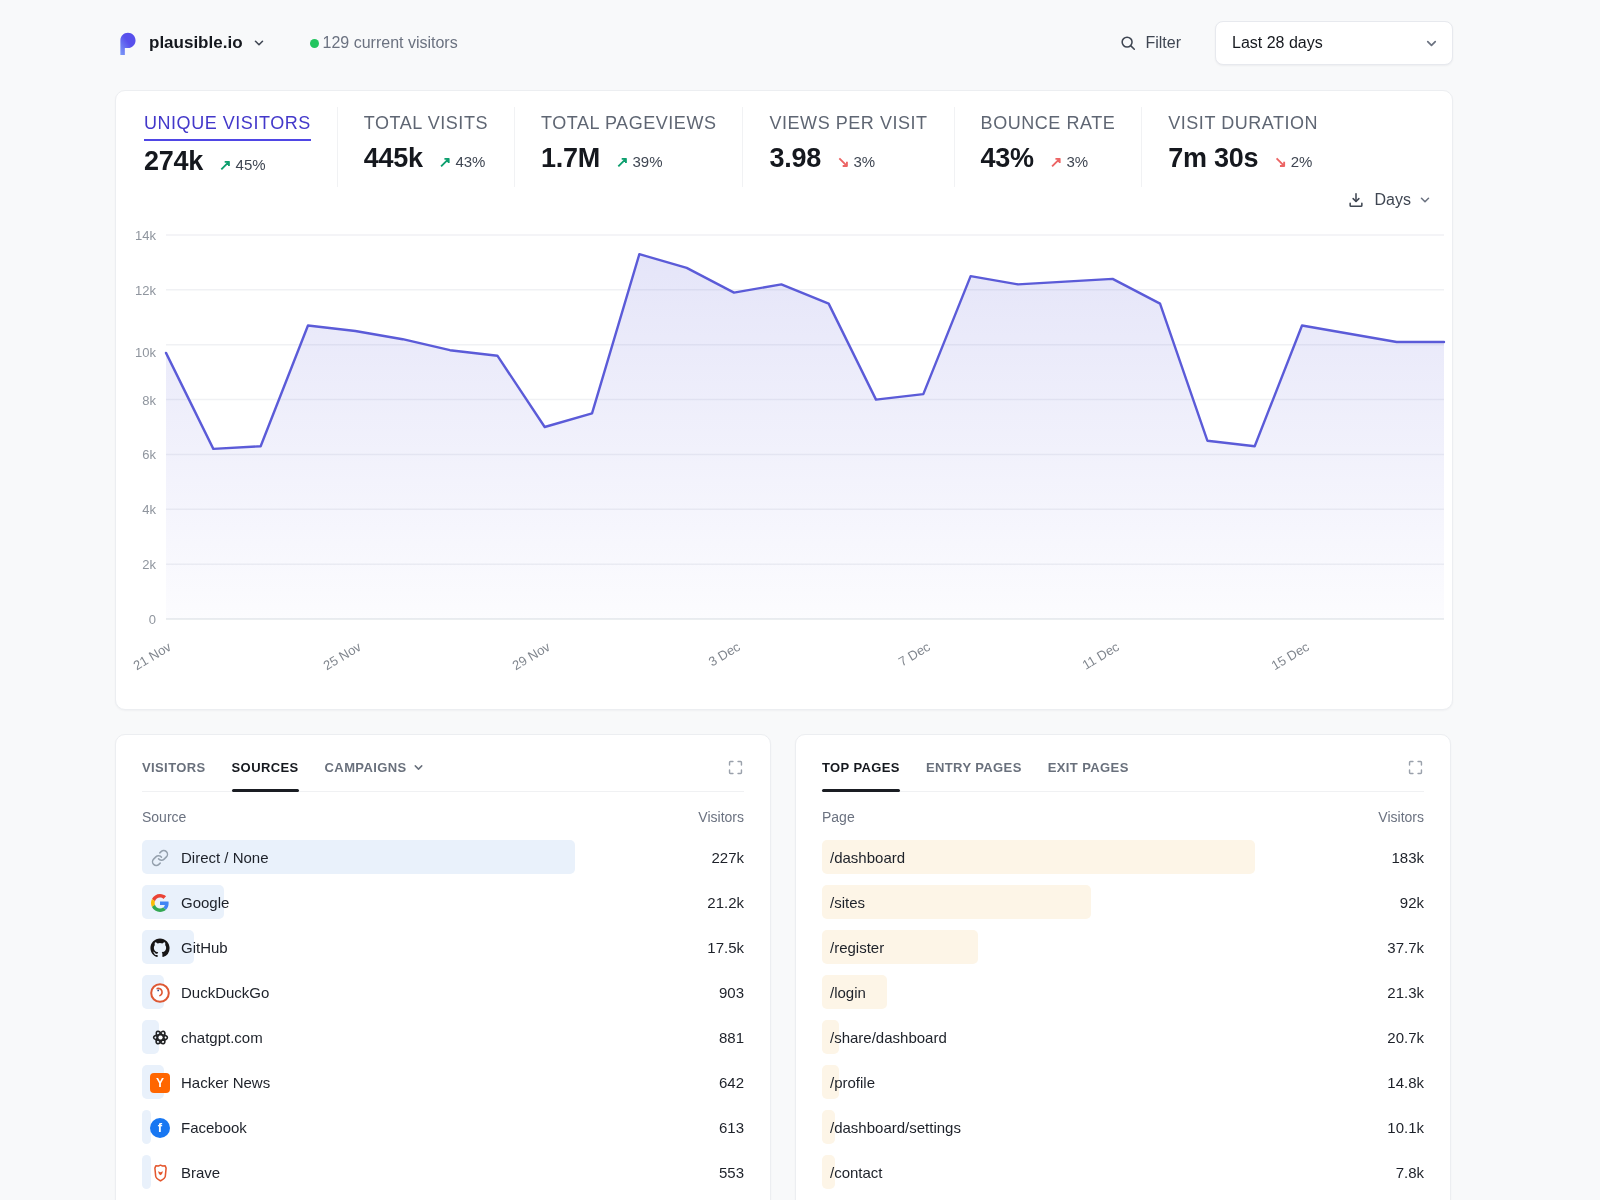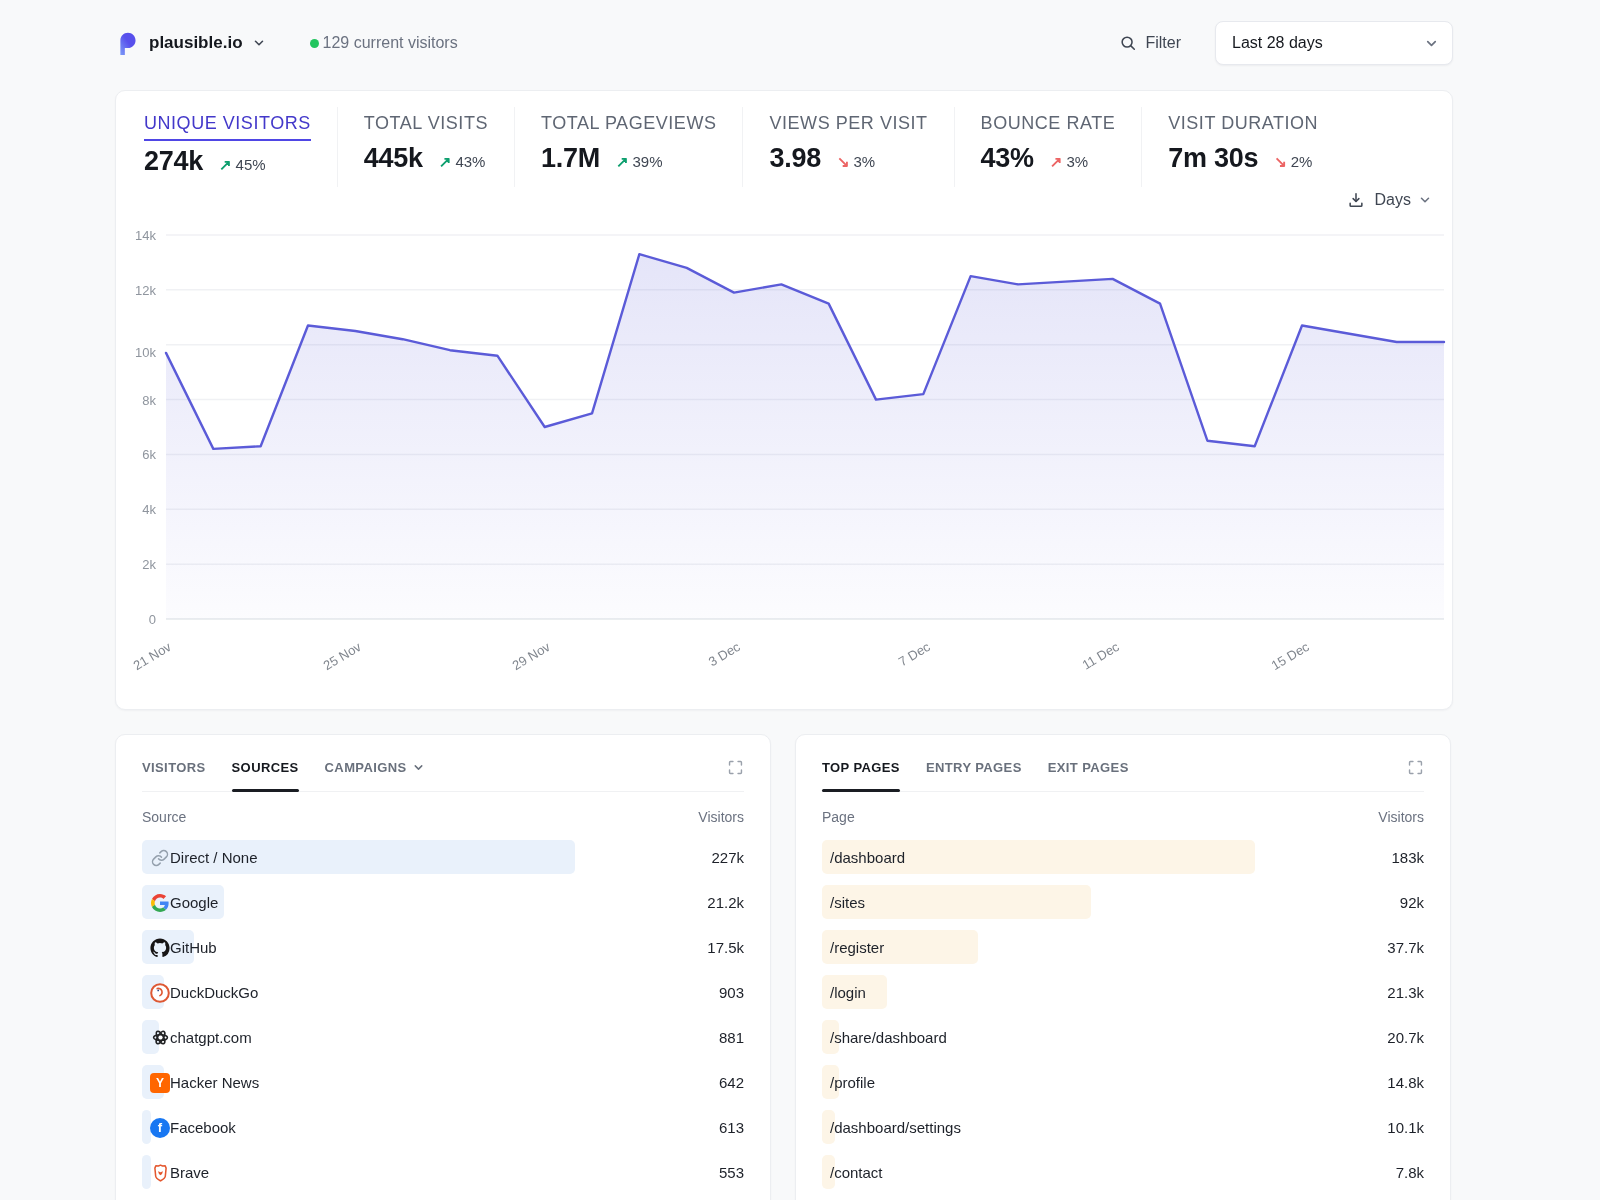--- a/index.html
+++ b/index.html
@@ -52,21 +52,21 @@
     width:656px;height:620px;box-sizing:border-box;padding:24px 26px 0}
   .tabs{display:flex;align-items:center;gap:26px;border-bottom:1px solid #f0f1f3;padding-bottom:15px}
   .tab{font-size:13px;font-weight:700;color:#69707c;letter-spacing:.03em;display:flex;align-items:center;gap:5px;
     cursor:pointer;position:relative}
   .tab.active{color:#15181e}
   .tab.active::after{content:"";position:absolute;left:0;right:0;bottom:-17px;height:3px;background:#1a1d23;border-radius:2px}
   .expand{margin-left:auto;cursor:pointer;display:flex}
   .cols{display:flex;justify-content:space-between;color:#6b7280;font-size:14px;margin:17px 0 10px}
   .row{position:relative;height:45px;display:flex;align-items:center;justify-content:space-between}
   .bar{position:absolute;left:0;top:5px;bottom:6px;border-radius:5px}
-  .row-label{position:relative;display:flex;align-items:center;padding-left:8px;font-size:15px;color:#1d2129}
+  .row-label{position:relative;display:flex;align-items:center;gap:11px;padding-left:8px;font-size:15px;color:#1d2129}
   .pages .row-label{}
   .row-value{position:relative;font-size:15px;color:#1d2129}
   .icon20{width:20px;height:20px;display:inline-flex;align-items:center;justify-content:center}
   .badge{width:20px;height:20px;display:inline-flex;align-items:center;justify-content:center;
     font-weight:700;color:#fff;font-size:12px;line-height:1}
   .badge.hn{background:#ff6600;border-radius:4px}
   .badge.fb{background:#1877f2;border-radius:50%;font-size:13px}
 </style>
 </head>
 <body>

